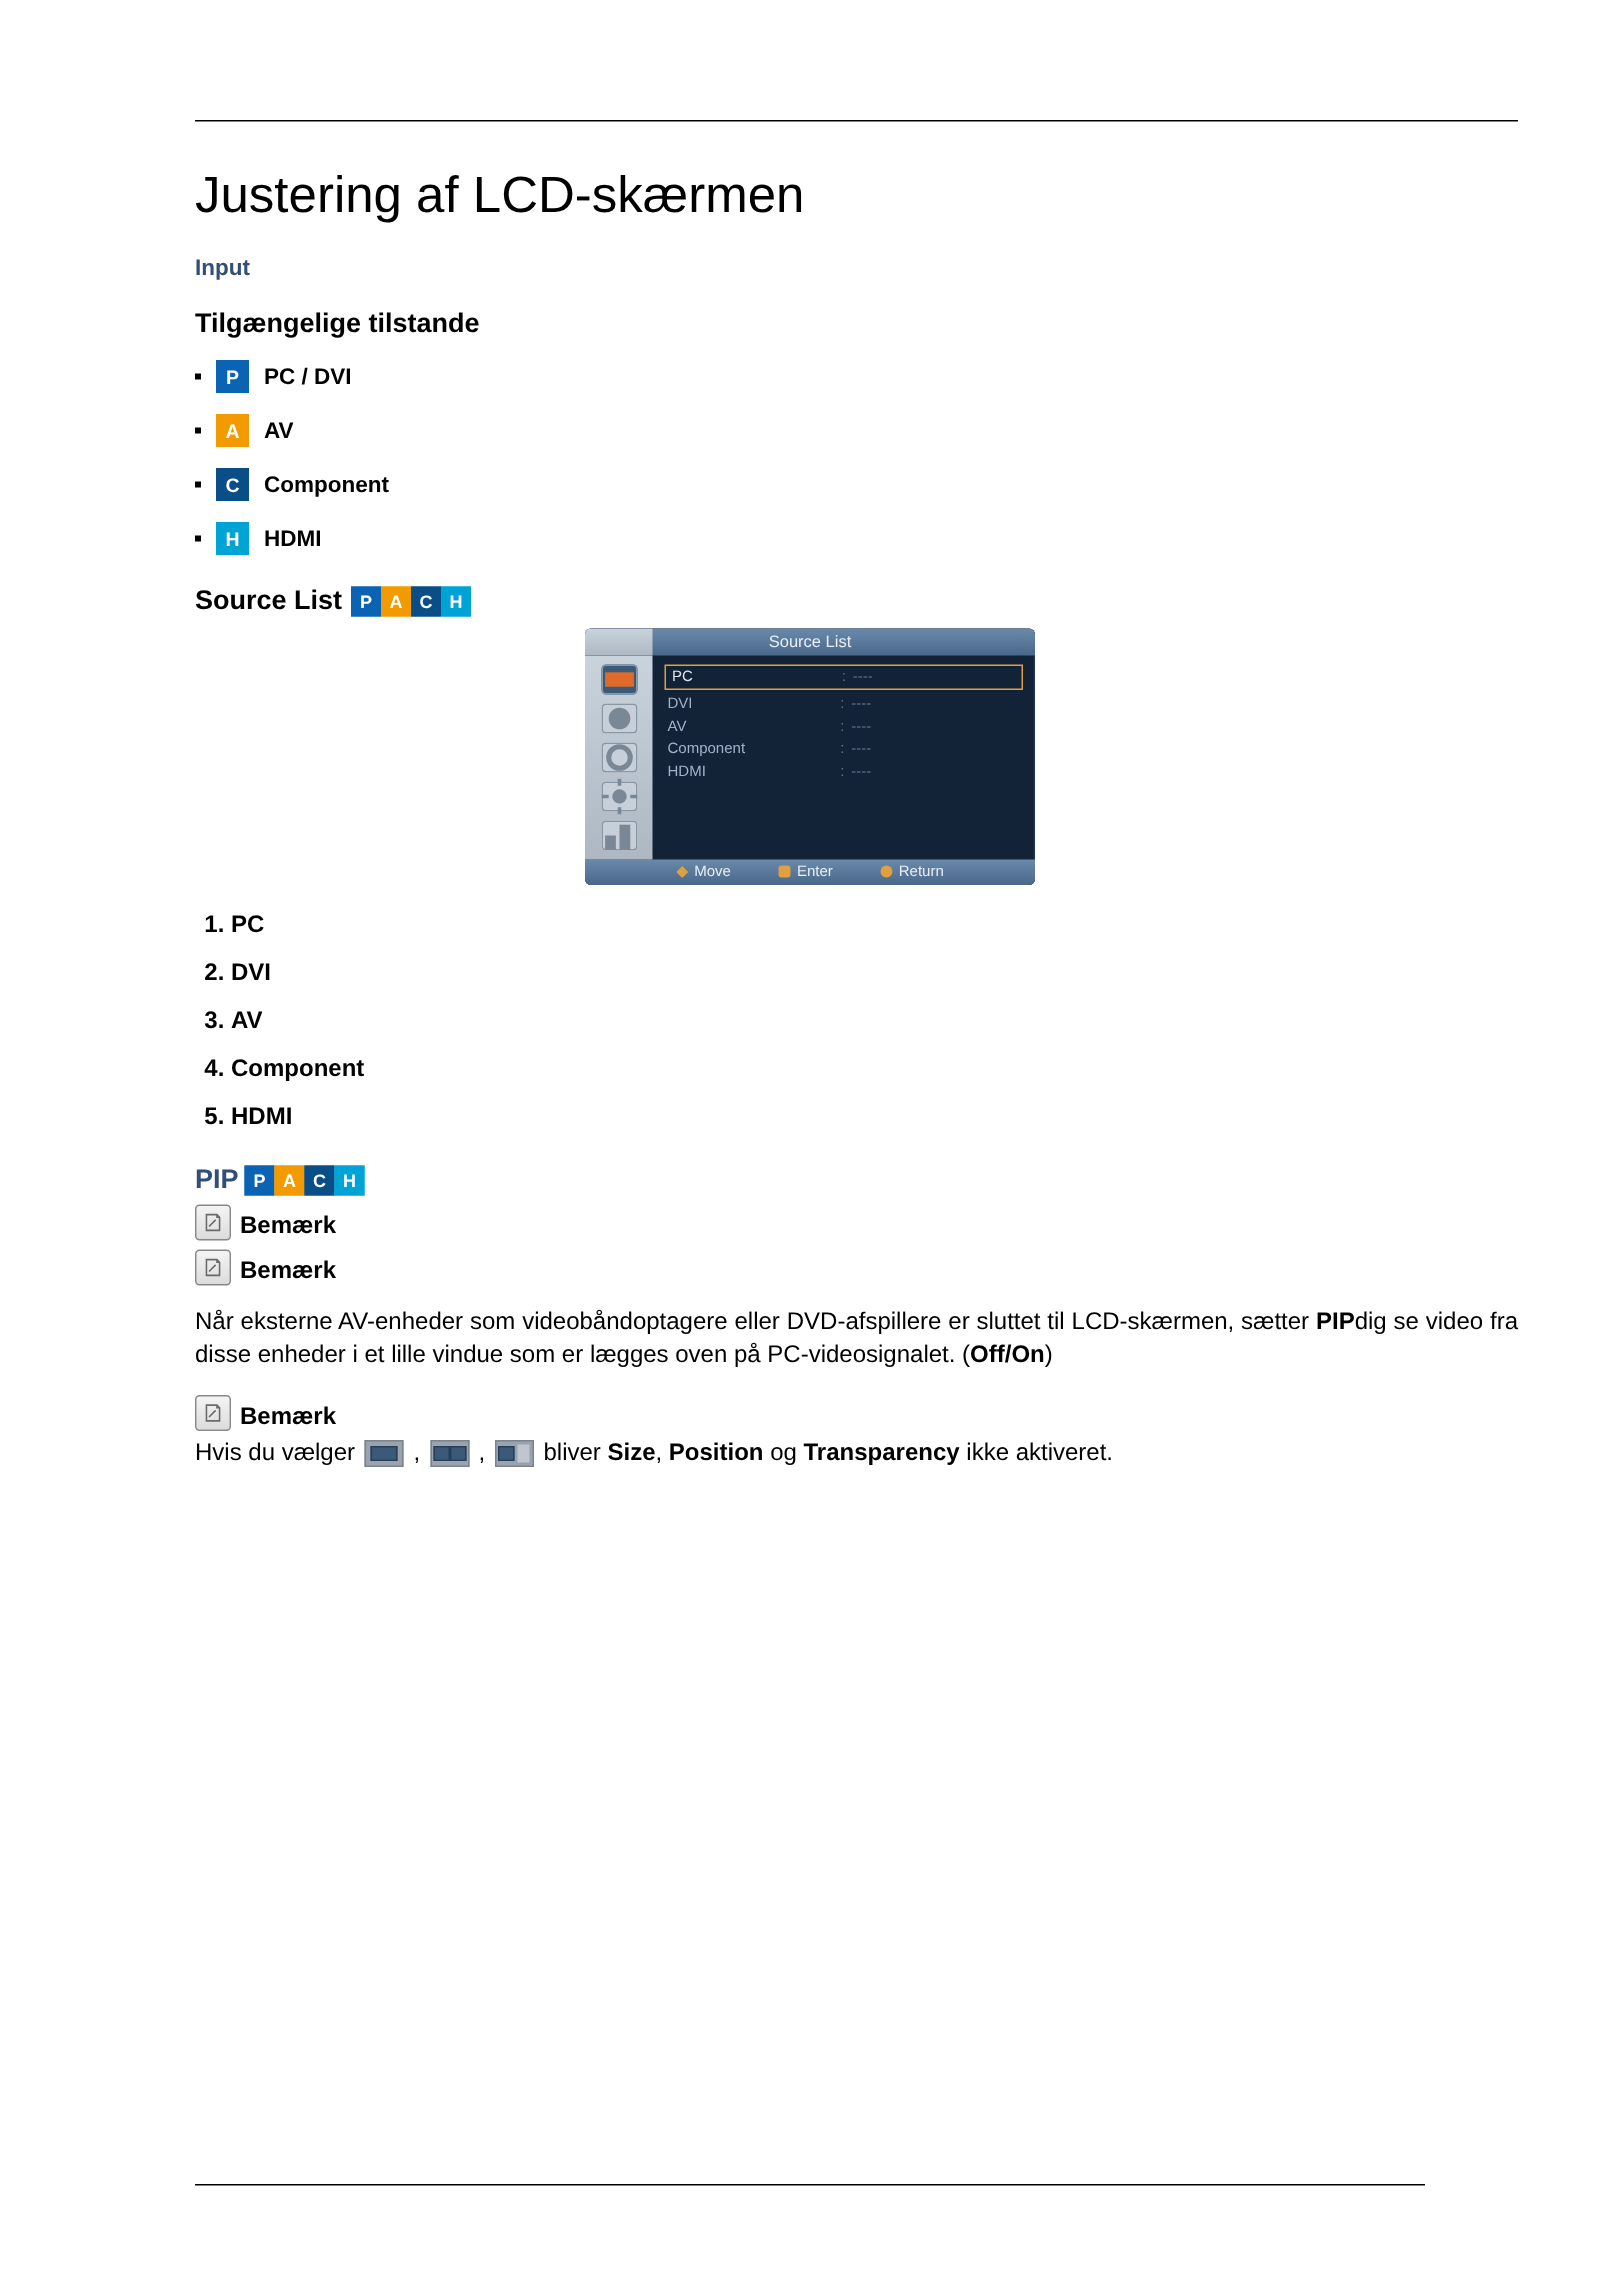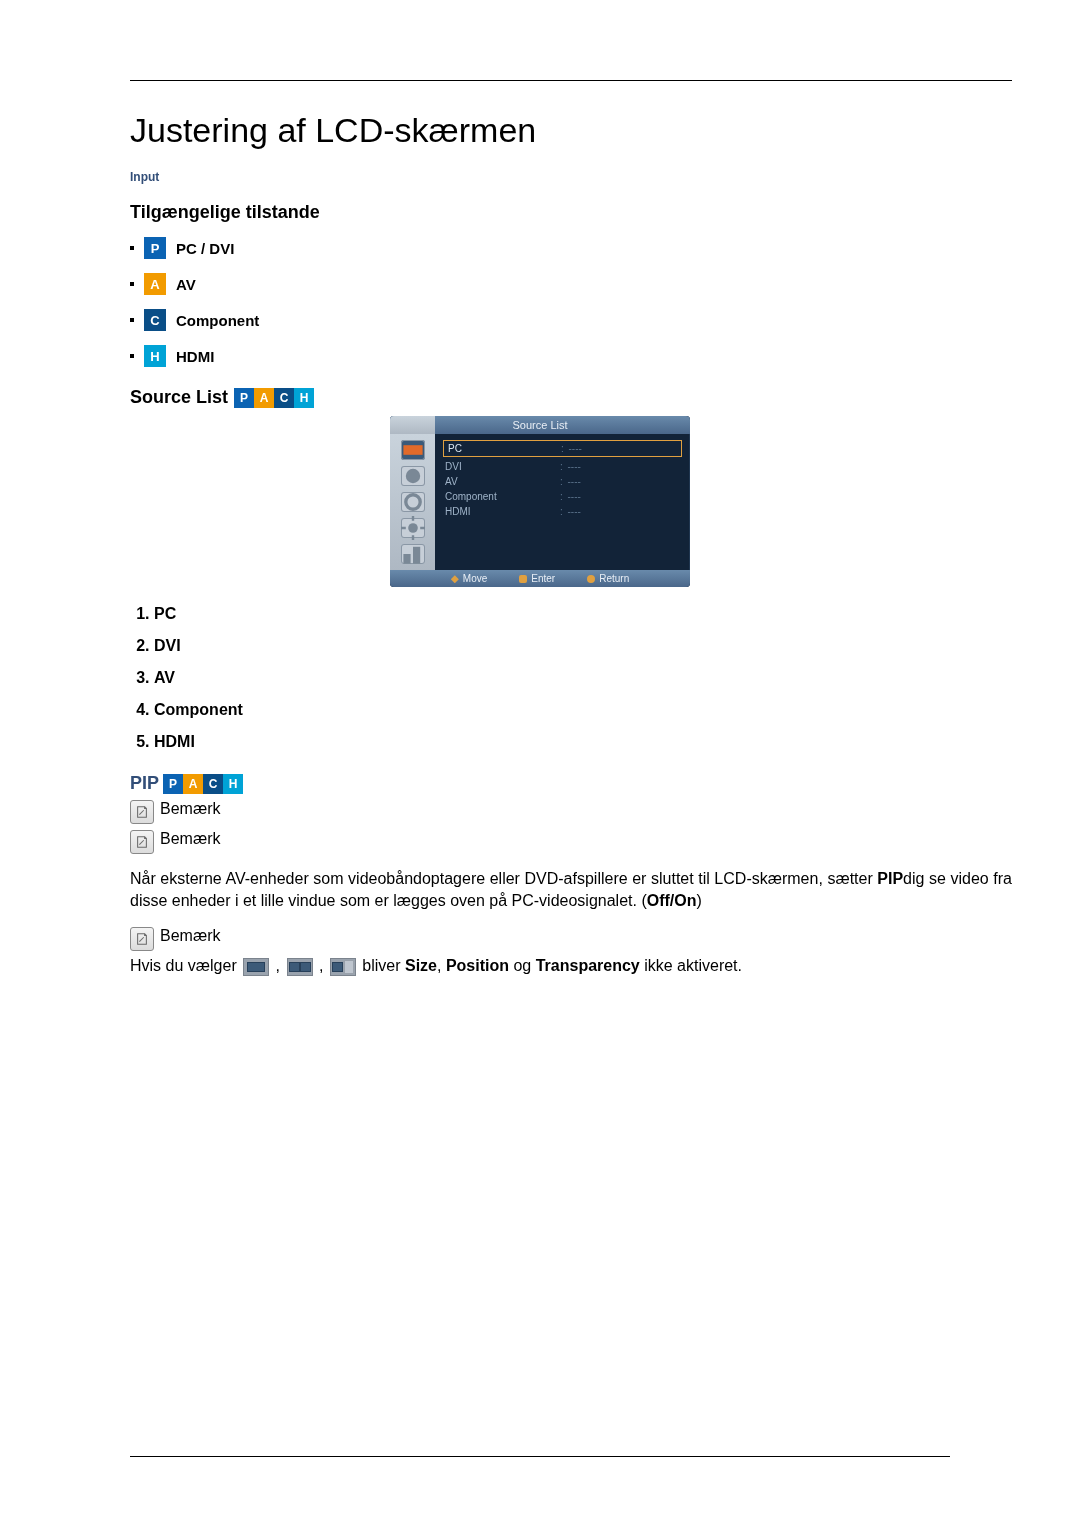--- a/index.html
+++ b/index.html
@@ -23,21 +23,21 @@
     margin: 0;
   }
   .rule-top { margin-bottom: 30px; }
   .rule-bottom { margin-top: 40px; position: absolute; left:130px; right:130px; bottom:70px; }
   h1.title {
     font-size: 34px;
     font-weight: normal;
     margin: 30px 0 20px 0;
   }
   .h-input {
-    font-size: 12px;
+    font-size: 15px;
     font-weight: bold;
     color: #324e78;
     margin: 18px 0 10px 0;
   }
   .indent1 { }
   .h-modes {
     font-size: 18px;
     font-weight: bold;
     margin: 18px 0 14px 0;
   }
@@ -154,22 +154,22 @@
   }
   ol.numlist li { margin: 14px 0; font-weight: bold; }
   ol.numlist li span { font-weight: bold; }
 
   .h-pip {
     font-size: 18px; font-weight:bold; color:#324e78;
     margin: 22px 0 0 0;
     display:flex; align-items:center; gap:4px;
   }
   .note-line {
-    display:flex; align-items:flex-start; gap:6px;
-    font-size:16px; font-weight:normal; margin:6px 0 4px 0;
+    display:flex; align-items:flex-end; gap:6px;
+    font-size:16px; font-weight:bold; margin:6px 0 4px 0;
   }
   .note-ico {
     width:22px; height:22px; border:1px solid #888; border-radius:3px;
     background:linear-gradient(#f4f4f4,#dcdcdc);
     display:inline-flex; align-items:center; justify-content:center;
     color:#6a6a6a;
   }
   .note-ico svg { width:14px; height:14px; }
   .pip-chip {
     display:inline-block; width:24px; height:16px;

